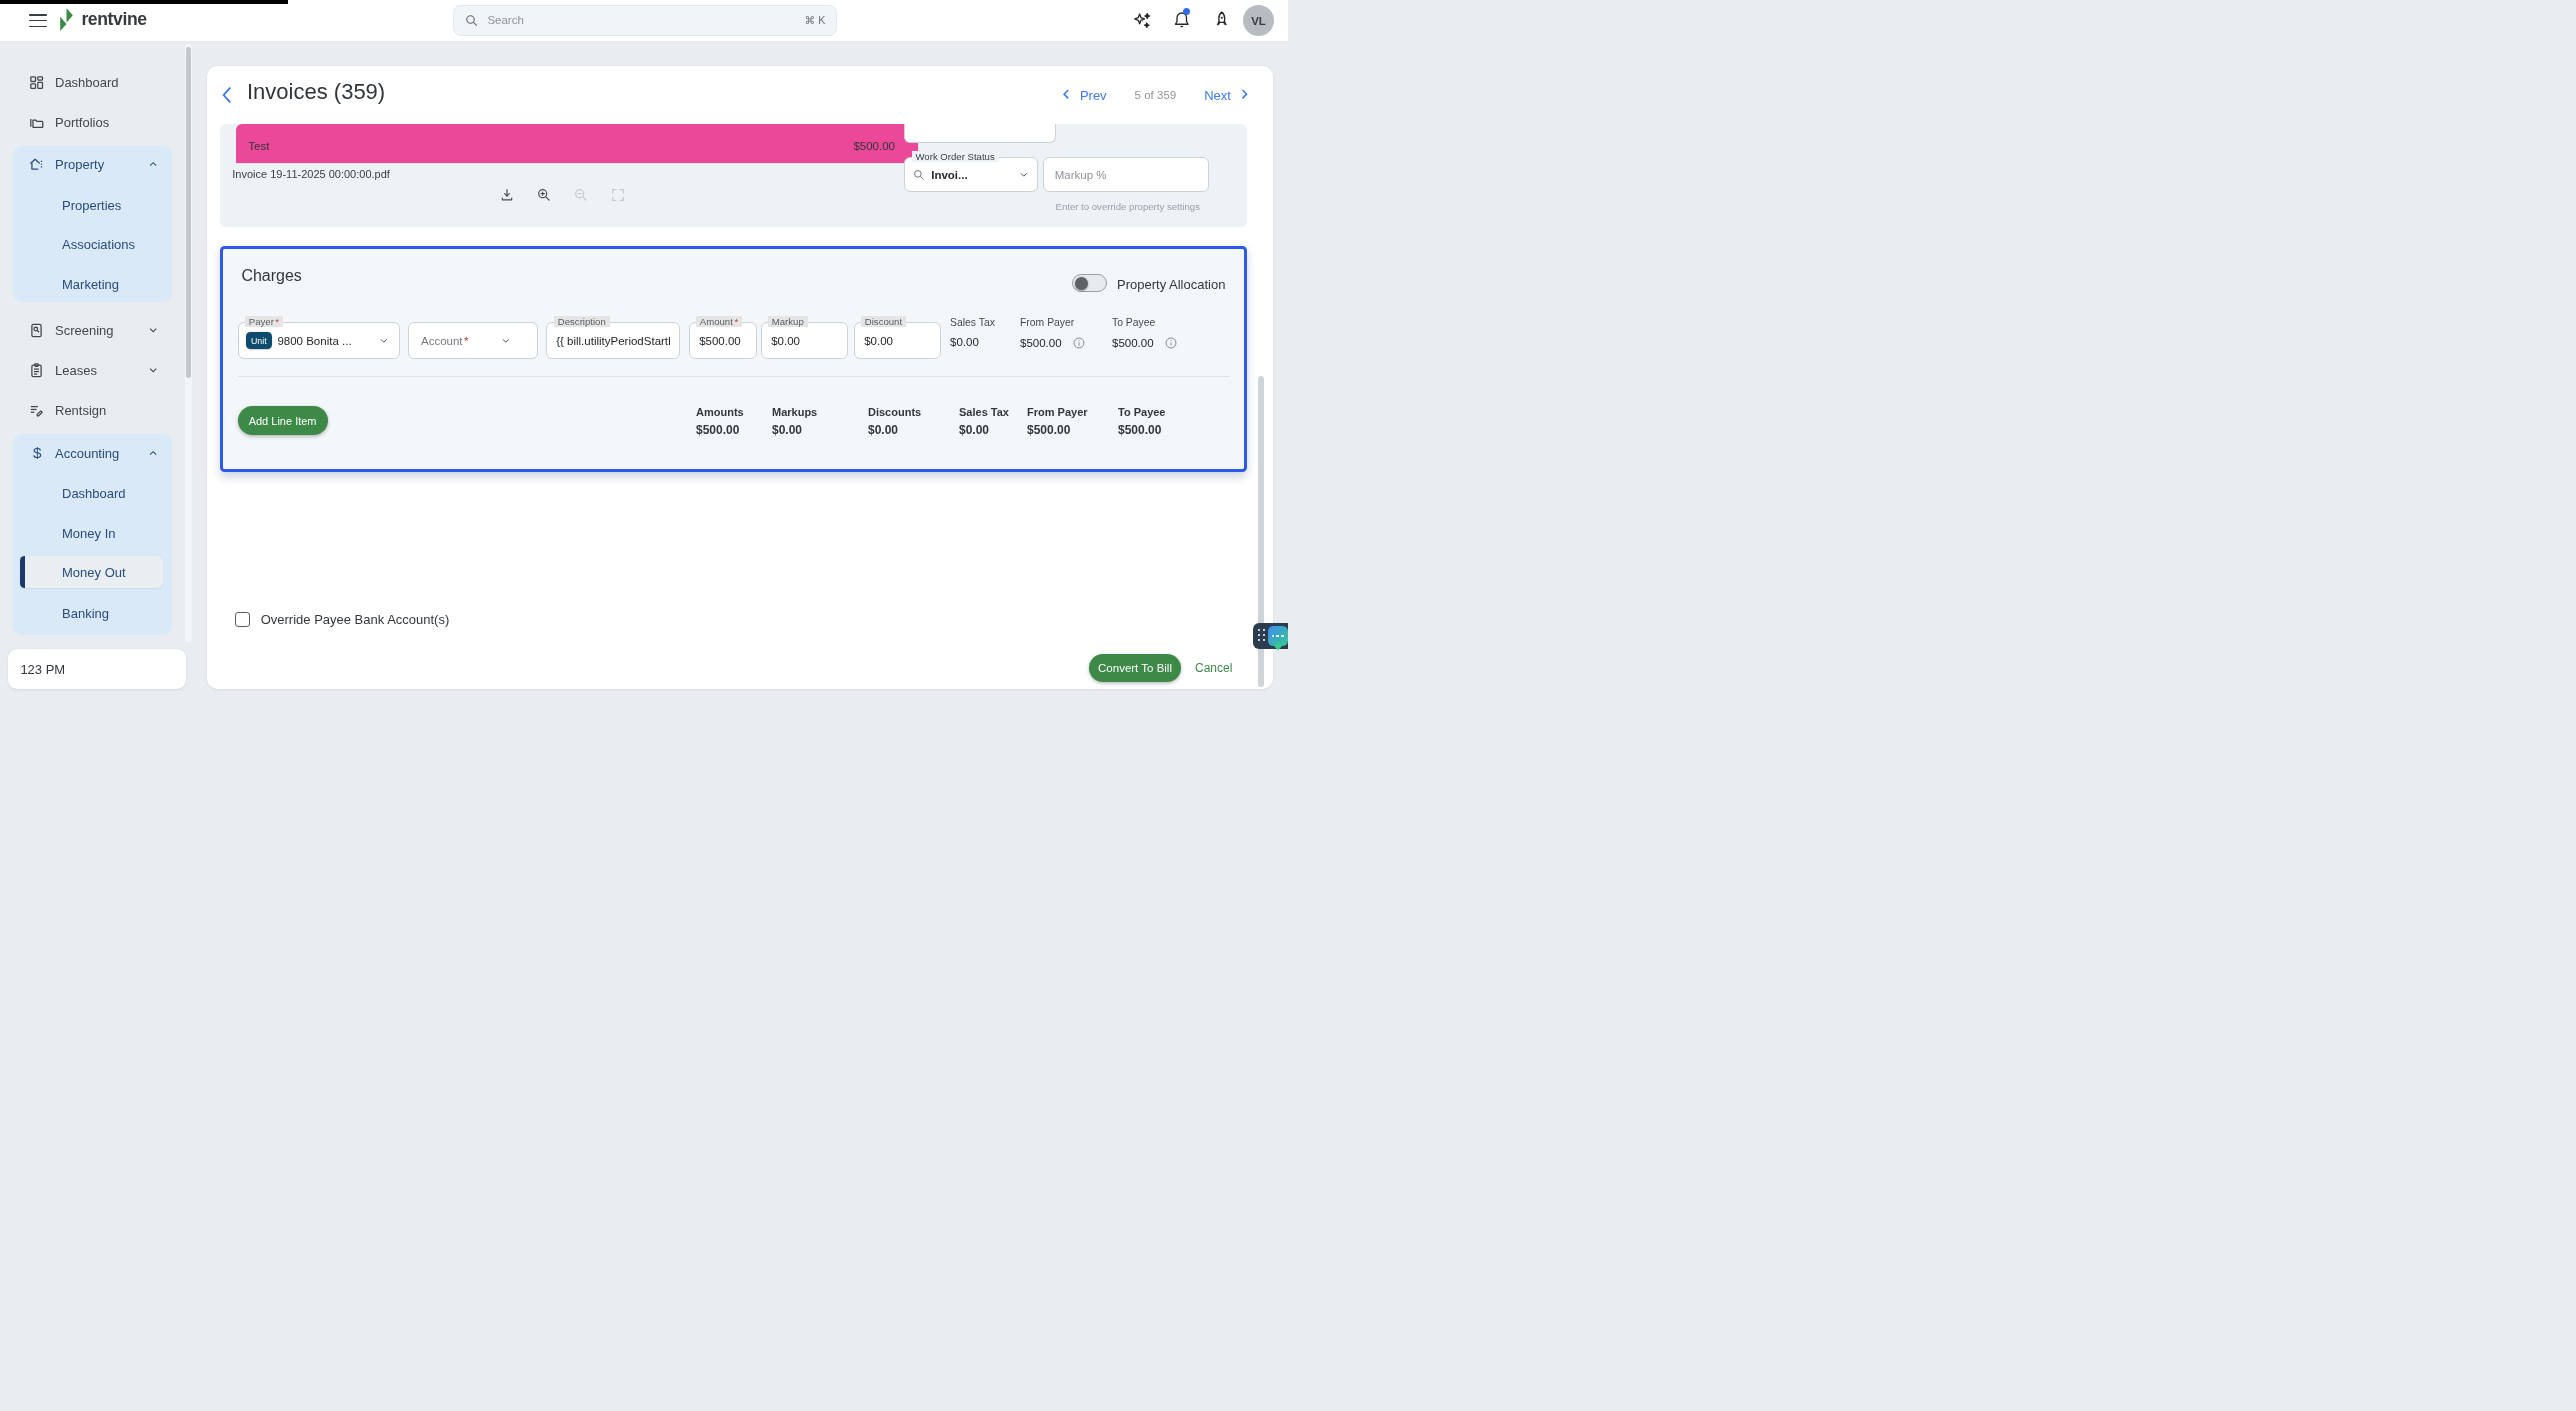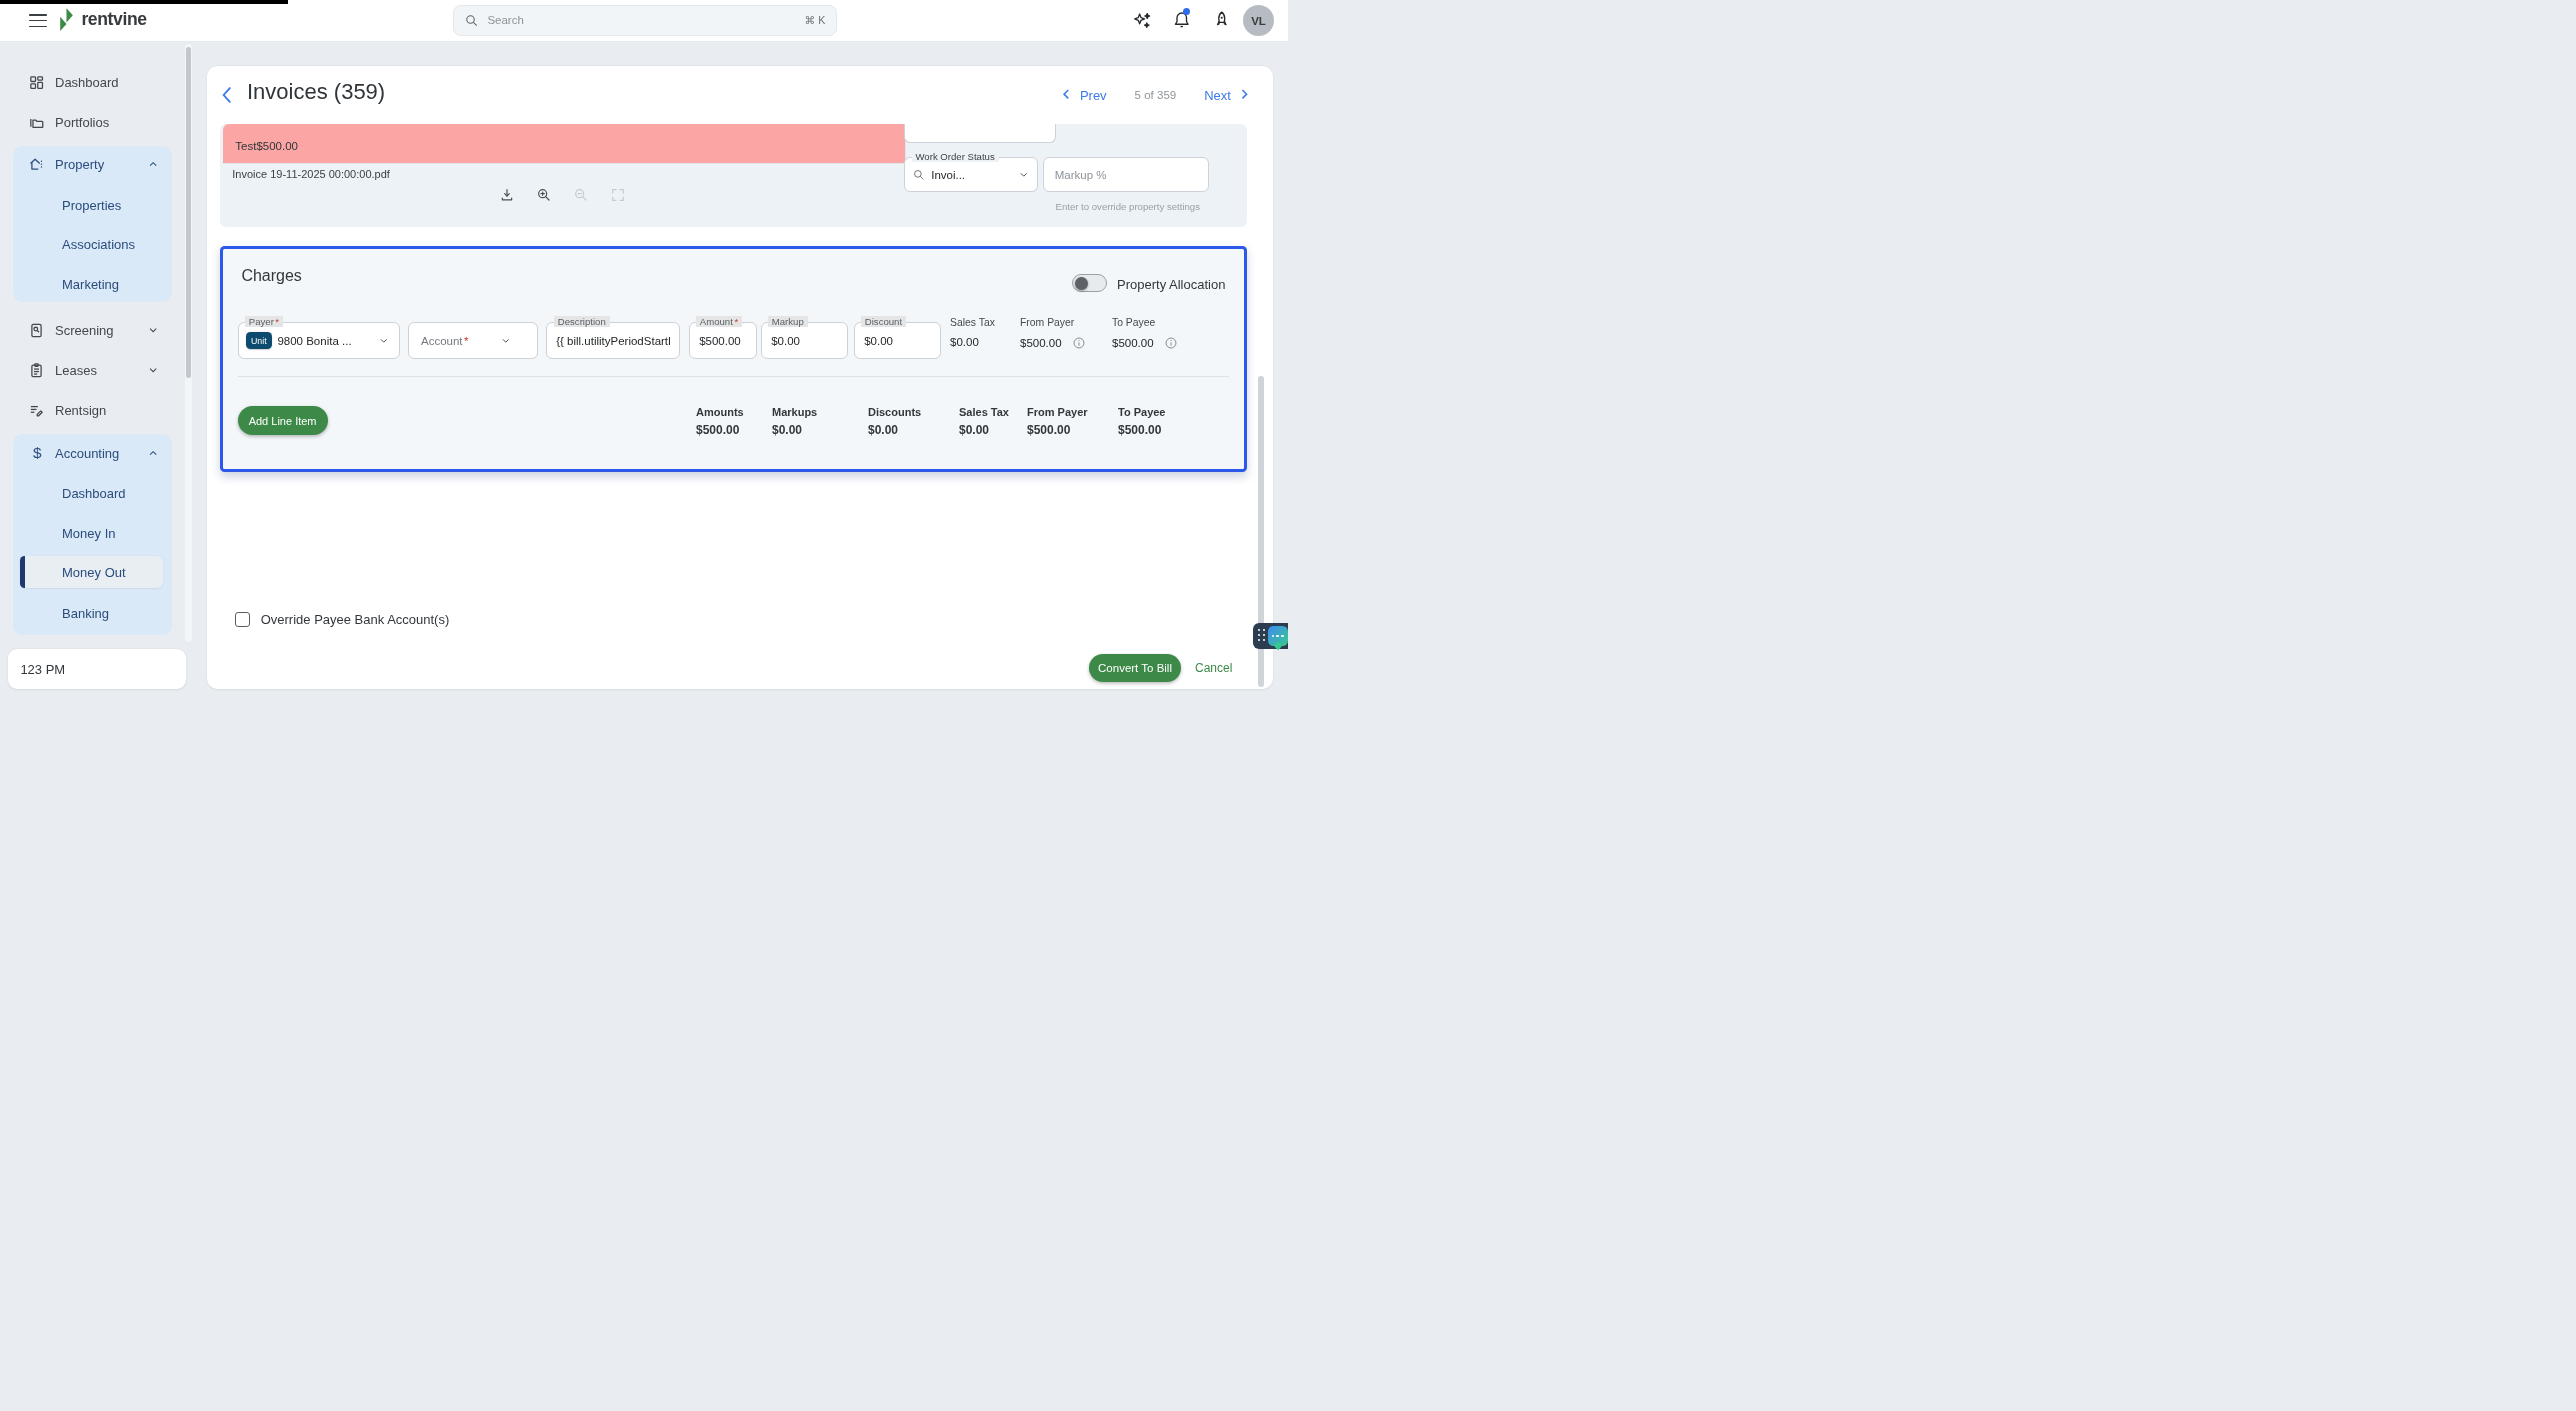--- a/index.html
+++ b/index.html
@@ -48,30 +48,30 @@
   
   .card{position:absolute;left:207px;top:66px;width:1066px;height:623px;background:#fff;border-radius:10.7px;box-shadow:0 0.8px 2.3px rgba(16,24,40,.08)}
   .back{position:absolute;left:12.3px;top:19px;color:#3c7ae9;cursor:pointer}
   .page-title{position:absolute;left:40px;top:13px;font-size:22px;color:#303539}
   .pager{position:absolute;top:21.5px;right:23px;display:flex;align-items:center;gap:28px}
   .pager .navlink{display:flex;align-items:flex-start;gap:8.4px;color:#3c7ae9;font-size:13px;cursor:pointer}
   .pager .counter{font-size:11.5px;color:#8f9499}
 
   
   .viewer{position:absolute;left:13px;top:58px;width:1027px;height:103px;background:#edf2f6;border-radius:6.1px}
-  .pdf-page{position:absolute;left:3px;top:0;width:683px;height:40px;background:#fca5a5;border-right:0.8px solid #e0e5e9;border-bottom:0.8px solid #e0e5e9;border-radius:6.1px 0 0 0;display:flex;align-items:center;justify-content:flex-start;padding:4.6px 23px 0 12.3px;box-sizing:border-box;font-size:11.5px;color:#303438}
+  .pdf-page{position:absolute;left:16px;top:0;width:683px;height:40px;background:#ec4899;border-right:0.8px solid #e0e5e9;border-bottom:0.8px solid #e0e5e9;border-radius:6.1px 0 0 0;display:flex;align-items:center;justify-content:space-between;padding:4.6px 23px 0 12.3px;box-sizing:border-box;font-size:11.5px;color:#303438}
   .pdf-name{position:absolute;left:12.3px;top:44px;font-size:11px;color:#3a3f43}
   .pdf-tools{position:absolute;left:279px;top:63px;display:flex;gap:21px;align-items:center}
   .tool{cursor:pointer;color:#4a4f54}
   .tool.disabled{color:#c6cbd0;cursor:default}
   .right-controls{position:absolute;left:684px;top:0;right:0;height:103px}
   .partial-field{position:absolute;left:0;top:0;width:152px;height:19px;background:#fff;border:1.2px solid #ccd2d8;border-top:none;border-radius:0 0 6.1px 6.1px;box-sizing:border-box}
   .wos-label{position:absolute;left:7.7px;top:27px;font-size:9.6px;color:#3e4347;background:#edf2f6;padding:0 3.8px;z-index:2;white-space:nowrap}
   .wos-select{position:absolute;left:0;top:33px;width:134px;height:35px;background:#fff;border:1.2px solid #ccd2d8;border-radius:6.1px;box-sizing:border-box;display:flex;align-items:center;gap:7px;padding:0 7.7px;cursor:pointer}
-  .wos-select .val{flex:1;font-size:11.5px;color:#26292c;font-weight:400;white-space:nowrap;overflow:hidden}
+  .wos-select .val{flex:1;font-size:11.5px;color:#26292c;font-weight:700;white-space:nowrap;overflow:hidden}
   .markup-box{position:absolute;left:139px;top:33px;width:166px;height:35px;background:#fff;border:1.2px solid #ccd2d8;border-radius:6.1px;box-sizing:border-box}
   .markup-box input{width:100%;height:100%;border:0;outline:none;background:none;font-family:inherit;font-size:11.5px;color:#26292c;padding:0 10.7px;box-sizing:border-box}
   .markup-box input::placeholder{color:#8d9297}
   .hint{position:absolute;top:77px;right:47px;font-size:9.6px;color:#9aa0a6}
 
   
   .charges{position:absolute;left:13px;top:180px;width:1027px;height:226px;box-sizing:border-box;border:3.8px solid #2c59e9;border-radius:4.6px;background:#f4f7fa;box-shadow:0 4.6px 9.2px rgba(30,60,120,.22)}
   .charges-title{position:absolute;left:18.4px;top:17.6px;font-size:16px;color:#33383c}
   .toggle{position:absolute;left:849px;top:25px;width:35px;height:18.4px;border-radius:10px;background:#e8ebee;border:0.8px solid #9aa0a6;box-sizing:border-box;cursor:pointer}
   .toggle .knob{position:absolute;left:2.3px;top:1.9px;width:13px;height:13px;border-radius:50%;background:#5d6267;box-shadow:0 0.8px 2.3px rgba(0,0,0,.4)}

